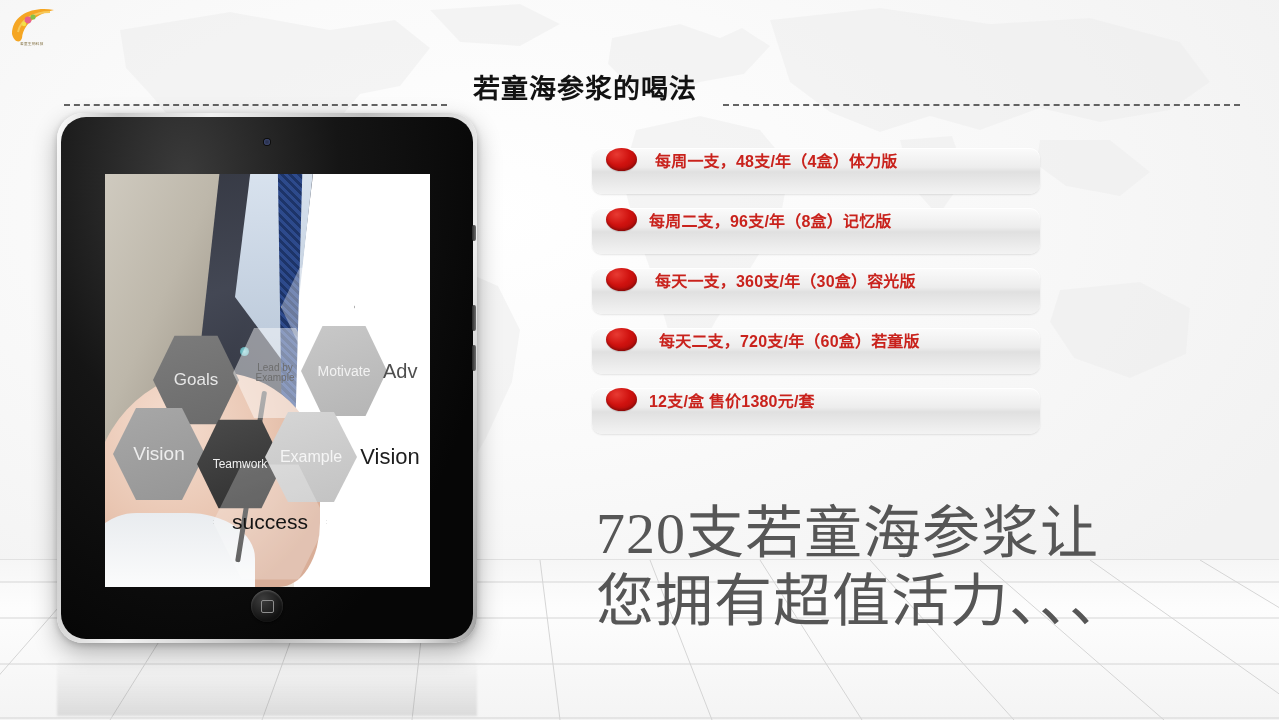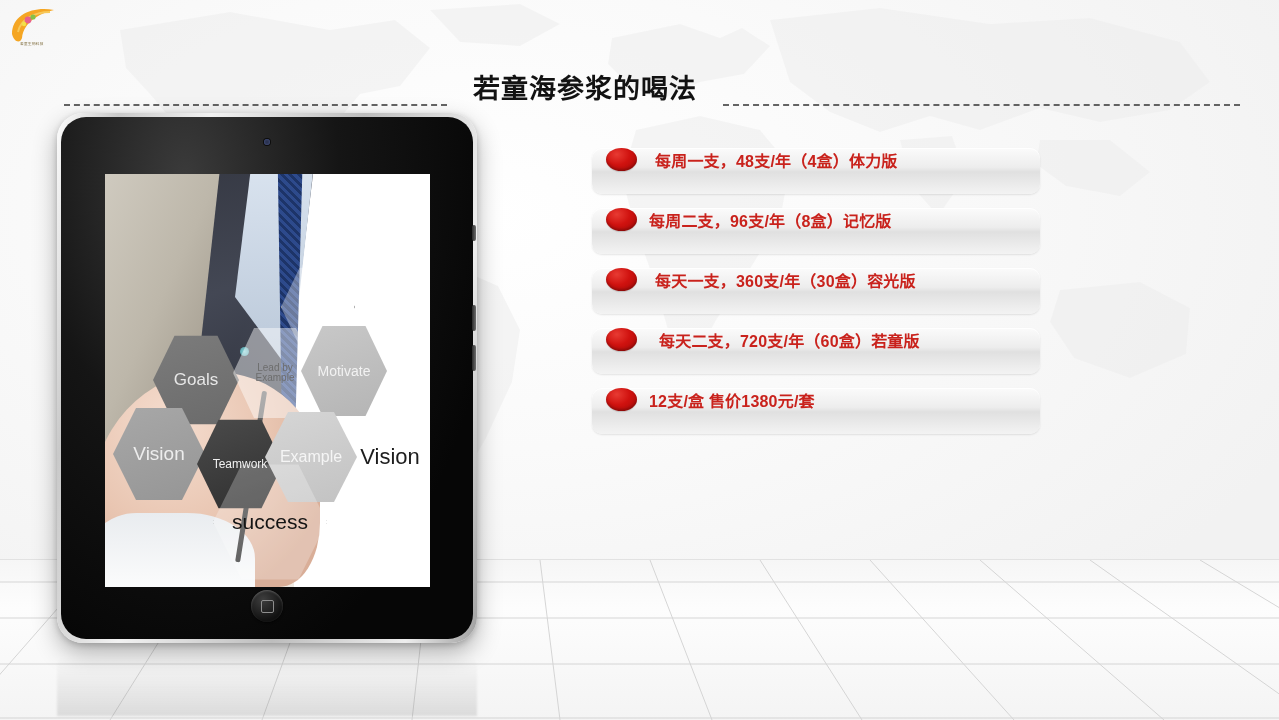--- a/index.html
+++ b/index.html
@@ -381,20 +381,23 @@
             </div>
 
             <div class="hex hex-dashed" style="left:128px; top:152px; width:82px; height:92px; color:#6d6d6d; font-size:10px; background:rgba(255,255,255,.45);">
               <span>Lead by<br>Example</span>
             </div>
 
             <div class="hex" style="left:196px; top:150px; width:86px; height:94px; background:linear-gradient(160deg,#c9c9c9,#b4b4b4); color:#f2f2f2; font-size:14px;">
               <span>Motivate</span>
             </div>
 
+            <div class="hex" style="left:272px; top:150px; width:86px; height:94px; color:#4f4f4f; font-size:20px; background:transparent; justify-content:flex-start; padding-left:6px;">
+              <span>Adv</span>
+            </div>
 
             <div class="hex" style="left:8px; top:232px; width:92px; height:96px; background:linear-gradient(160deg,#a8a8a8,#959595); color:#ededed; font-size:19px;">
               <span>Vision</span>
             </div>
 
             <div class="hex" style="left:92px; top:244px; width:86px; height:92px; background:linear-gradient(160deg,#4b4b4b,#2f2f2f); color:#f0f0f0; font-size:12px;">
               <span>Teamwork</span>
             </div>
 
             <div class="hex" style="left:160px; top:236px; width:92px; height:94px; background:linear-gradient(160deg,#d6d6d6,#c2c2c2); color:#f5f5f5; font-size:16px;">
@@ -441,14 +444,18 @@
       <span class="pill-text">每天二支，720支/年（60盒）若童版</span>
     </div>
 
     <div class="pill indent-0">
       <span class="bullet"></span>
       <span class="pill-text">12支/盒  售价1380元/套</span>
     </div>
 
   </div>
 
+  <div class="headline">
+    <span class="line">720支若童海参浆让</span>
+    <span class="line">您拥有超值活力、、、</span>
+  </div>
 
 </div>
 
 </body></html>

